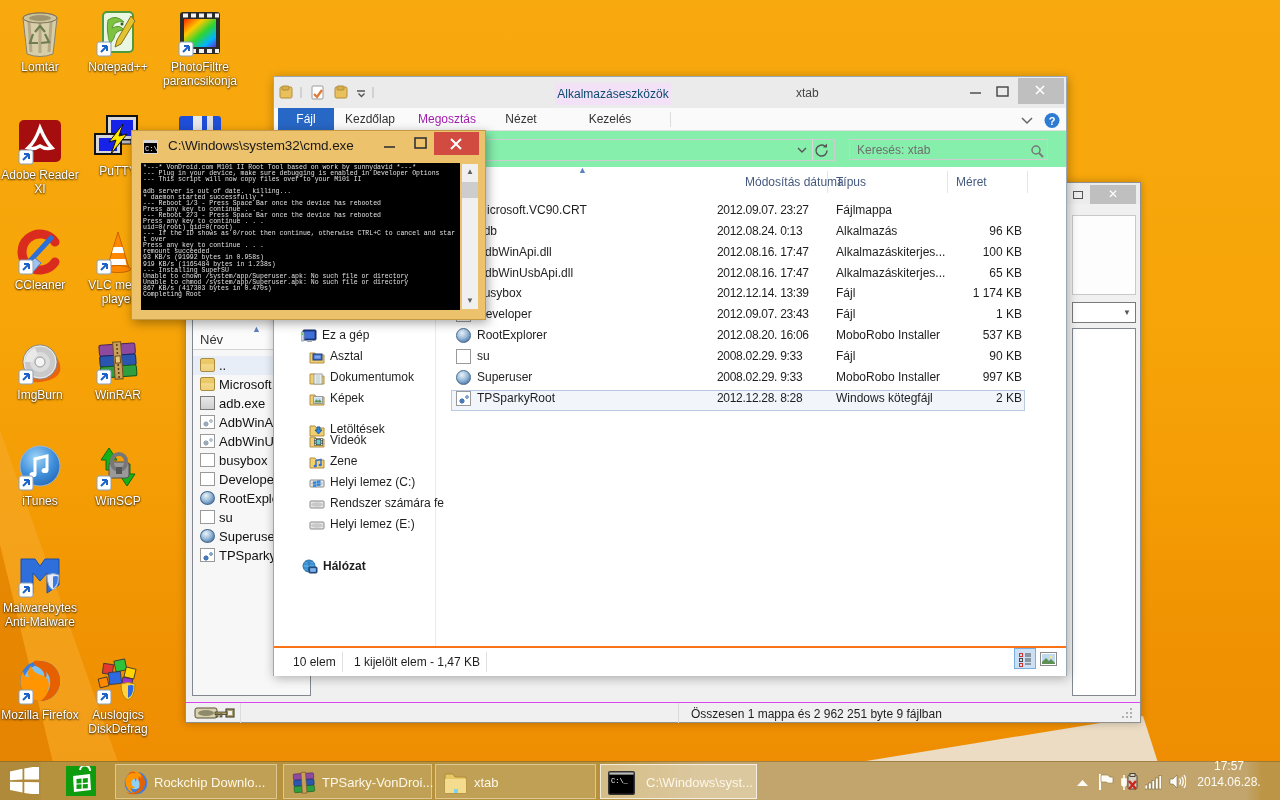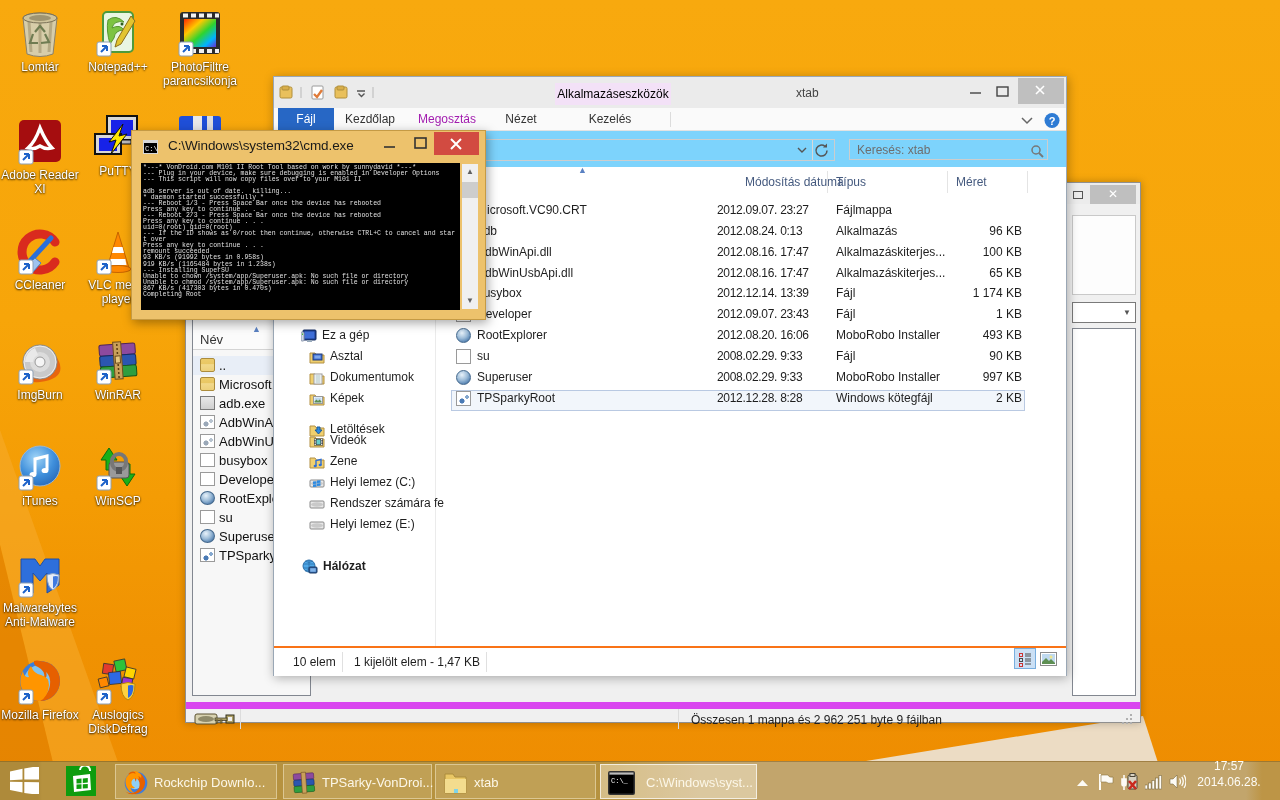--- a/index.html
+++ b/index.html
@@ -298,21 +298,21 @@
       <div><span class="fico gear"></span>TPSparkyR</div>
     </div>
   </div>
 
   <div class="abs" style="left:886px;top:32px;width:64px;height:80px;background:#fdfdfd;border:1px solid #c9c9c9;"></div>
   <div class="abs" style="left:886px;top:119px;width:64px;height:21px;background:#fff;border:1px solid #7a7a7a;">
     <span style="position:absolute;right:4px;top:5px;font-size:8px;color:#555;">▼</span>
   </div>
   <div class="abs" style="left:886px;top:145px;width:64px;height:368px;background:#fff;border:1px solid #828790;"></div>
 
-  <div class="abs" style="left:0;top:519px;width:954px;height:20px;background:#f0f0f0;border-top:7px solid #d946ef;">
+  <div class="abs" style="left:0;top:519px;width:954px;height:20px;background:#f0f0f0;border-top:1px solid #d946ef;">
     <svg class="abs" style="left:8px;top:2px;" width="24" height="16" viewBox="0 0 24 16">
       <rect x="1" y="3" width="22" height="10" rx="2" fill="#d8d2b0" stroke="#5a5130"></rect>
       <ellipse cx="12" cy="8" rx="8" ry="3" fill="#8f8a6a"></ellipse>
     </svg>
     <svg class="abs" style="left:28px;top:4px;" width="22" height="12" viewBox="0 0 22 12">
       <rect x="12" y="2" width="8" height="8" fill="#b0a269" stroke="#33301c"></rect>
       <rect x="14" y="4" width="4" height="4" fill="#f0f0f0"></rect>
       <rect x="1" y="5" width="12" height="2.4" fill="#b0a269" stroke="#33301c" stroke-width=".7"></rect>
       <rect x="2" y="7" width="2" height="3" fill="#b0a269" stroke="#33301c" stroke-width=".7"></rect>
       <rect x="6" y="7" width="2" height="3" fill="#b0a269" stroke="#33301c" stroke-width=".7"></rect>
@@ -351,21 +351,21 @@
       <rect x="3" y="1" width="7" height="4" rx="1" fill="#d8ae4a" stroke="#b08f3c"></rect>
       <line x1="22" y1="2" x2="22" y2="13" stroke="#b9b9b9"></line>
       <rect x="33" y="1" width="11" height="13" rx="1" fill="#fff" stroke="#9a9a9a"></rect>
       <path d="M35 9 l3 3 5 -7" stroke="#e07b39" stroke-width="2.4" fill="none"></path>
       <rect x="56" y="2" width="12" height="11" rx="1.5" fill="#e9c05c" stroke="#b08f3c"></rect>
       <rect x="58" y="1" width="7" height="4" rx="1" fill="#d8ae4a" stroke="#b08f3c"></rect>
       <path d="M78 6 h8 M79.5 8.5 l3 3 3 -3" stroke="#555" fill="none" stroke-width="1.4"></path>
       <line x1="94" y1="2" x2="94" y2="13" stroke="#b9b9b9"></line>
     </svg>
 
-    <div class="abs" style="left:281px;top:6px;width:116px;height:22px;background:#f3e1f7;color:#000000;text-align:center;line-height:22px;">Alkalmazáseszközök</div>
+    <div class="abs" style="left:281px;top:6px;width:116px;height:22px;background:#f3e1f7;color:#0c4a6e;text-align:center;line-height:22px;">Alkalmazáseszközök</div>
     <div class="abs" style="left:522px;top:9px;color:#444;">xtab</div>
 
     <svg class="abs" style="left:690px;top:1px;" width="100" height="27" viewBox="0 0 100 27">
       <line x1="6" y1="15" x2="17" y2="15" stroke="#444" stroke-width="1.4"></line>
       <rect x="33" y="9" width="11" height="9" fill="none" stroke="#444" stroke-width="1.4"></rect>
       <rect x="54" y="0" width="46" height="26" fill="#bfbfbf"></rect>
       <path d="M72 8 l8 8 m0 -8 l-8 8" stroke="#fff" stroke-width="1.6"></path>
     </svg>
   </div>
 
@@ -376,21 +376,21 @@
     <div class="abs" style="left:226px;top:0;width:42px;text-align:center;line-height:22px;color:#333;">Nézet</div>
     <div class="abs" style="left:308px;top:0;width:56px;text-align:center;line-height:22px;color:#333;">Kezelés</div>
     <div class="abs" style="left:396px;top:4px;width:1px;height:15px;background:#dcdcdc;"></div>
     <svg class="abs" style="left:745px;top:5px;" width="44" height="15" viewBox="0 0 44 15">
       <path d="M3 5 l5 5 5 -5" stroke="#666" fill="none" stroke-width="1.5"></path>
       <circle cx="33" cy="7.5" r="7.5" fill="#2e7bd4"></circle>
       <text x="33" y="12" font-size="11" font-weight="bold" fill="#fff" text-anchor="middle">?</text>
     </svg>
   </div>
 
-  <div class="abs" style="left:0;top:54px;width:792px;height:36px;background:#7dd3fc;">
+  <div class="abs" style="left:0;top:54px;width:792px;height:36px;background:#86efac;">
     <div class="abs" style="left:100px;top:8px;width:461px;height:22px;border:1px solid #cdcdcd;">
       <svg class="abs" style="left:420px;top:6px;" width="14" height="9" viewBox="0 0 14 9">
           <path d="M3 2 l4 4 4 -4" stroke="#555" fill="none" stroke-width="1.4"></path>
         </svg>
       <div class="abs" style="left:437px;top:0;width:1px;height:20px;background:#d8d8d8;"></div>
     </div>
     <svg class="abs" style="left:540px;top:12px;" width="16" height="15" viewBox="0 0 16 15">
       <path d="M13 7.5 a5.5 5.5 0 1 1 -2 -4.2" stroke="#555" fill="none" stroke-width="1.5"></path>
       <path d="M13 .5 l0 4 -4 0 Z" fill="#555"></path>
     </svg>
@@ -540,21 +540,21 @@
         <b class="fn">Developer</b>
         <s class="fd">2012.09.07. 23:43</s>
         <s class="ft">Fájl</s>
         <s class="fs">1 KB</s>
       </div>
     <div class="frow" style="top:130px;">
         <i class="fi fglob"></i>
         <b class="fn">RootExplorer</b>
         <s class="fd">2012.08.20. 16:06</s>
         <s class="ft">MoboRobo Installer</s>
-        <s class="fs">493 KB</s>
+        <s class="fs">537 KB</s>
       </div>
     <div class="frow" style="top:151px;">
         <i class="fi fpage"></i>
         <b class="fn">su</b>
         <s class="fd">2008.02.29. 9:33</s>
         <s class="ft">Fájl</s>
         <s class="fs">90 KB</s>
       </div>
     <div class="frow" style="top:172px;">
         <i class="fi fglob"></i>

